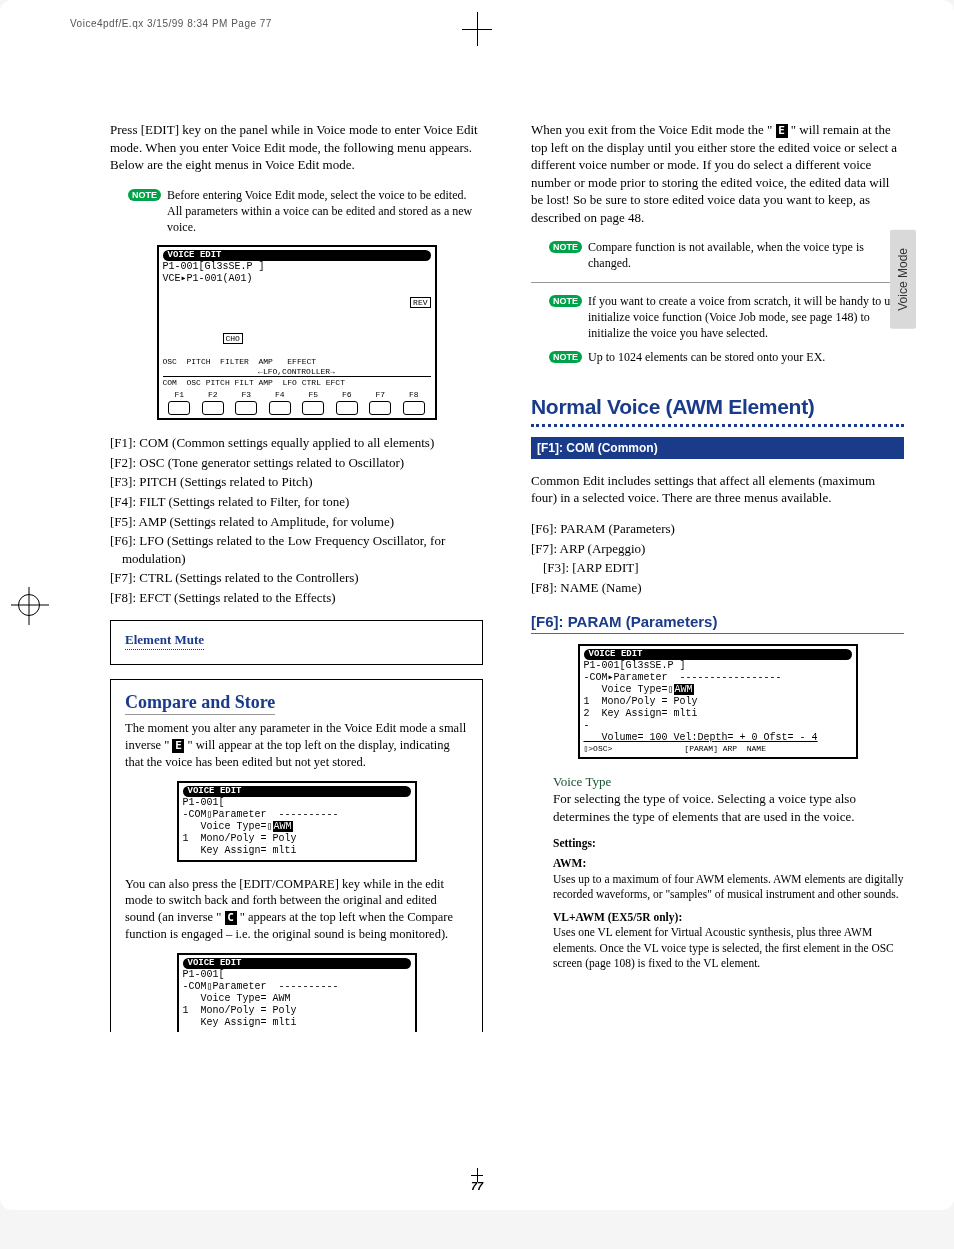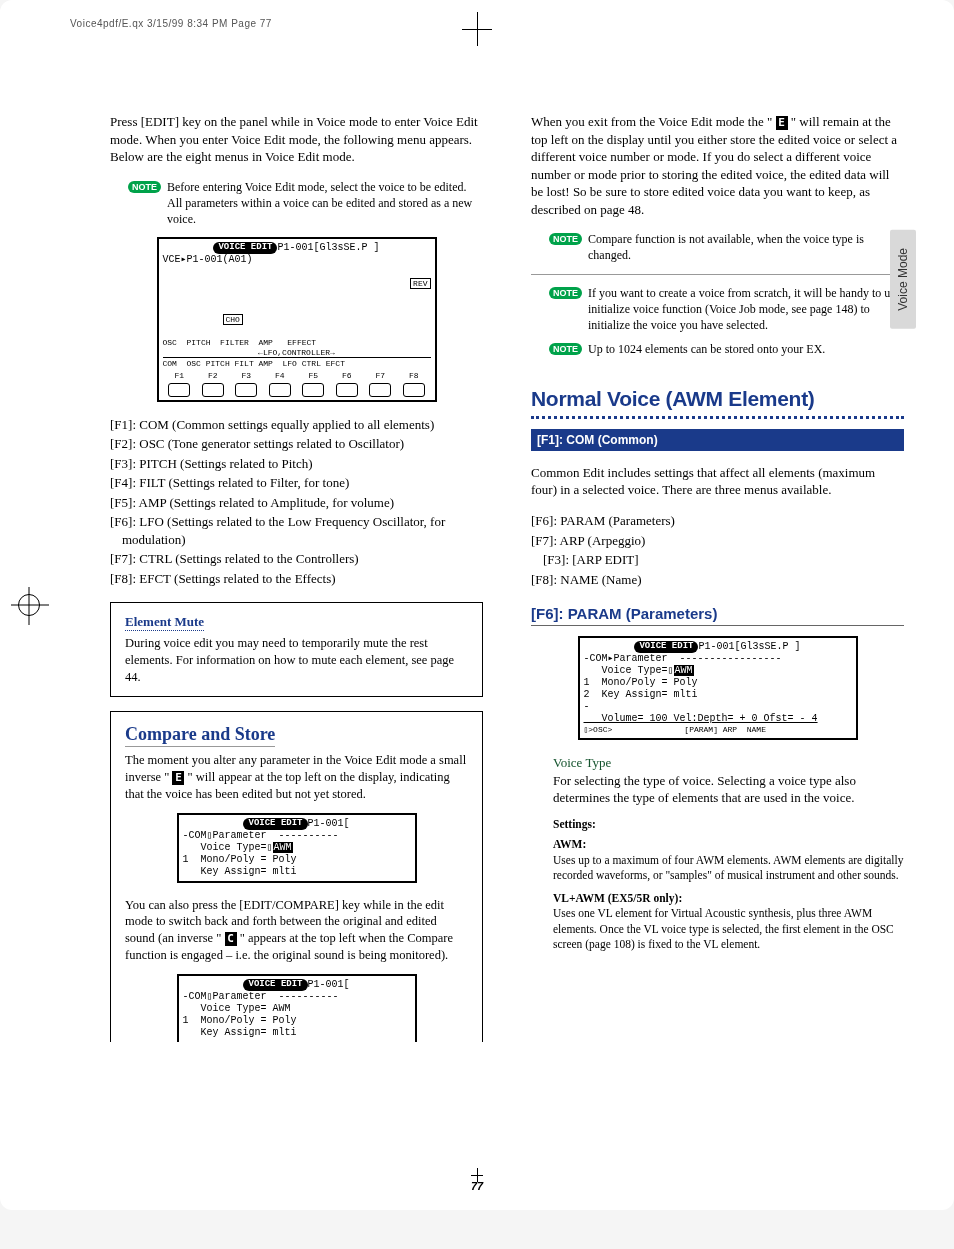--- a/index.html
+++ b/index.html
@@ -9,21 +9,21 @@
     background: #f5f5f5;
     font-family: Georgia, 'Times New Roman', serif;
     color: #000;
   }
   .page {
     width: 954px;
     height: 1210px;
     margin: 0 auto;
     background: #fff;
     position: relative;
-    padding: 0 50px 40px 110px;
+    padding: 8px 50px 40px 110px;
     border-radius: 12px;
   }
   .header-line {
     position: absolute;
     top: 18px;
     left: 70px;
     font-family: Arial, sans-serif;
     font-size: 10px;
     color: #555;
     letter-spacing: 0.5px;
@@ -98,21 +98,21 @@
   .lcd {
     border: 2px solid #000;
     width: 280px;
     margin: 10px auto 14px;
     font-family: 'Courier New', monospace;
     font-size: 10px;
     line-height: 1.2;
     padding: 3px 4px;
   }
   .lcd-header {
-    display:flex; justify-content: center;
+    display:flex; justify-content: center; flex-direction: column;
   }
   .lcd-header .tag {
     background:#000; color:#fff; border-radius:6px; padding:0 5px; font-weight:bold; font-size:9px;
   }
   .lcd-row { white-space: pre; }
   .lcd-inv { background:#000; color:#fff; padding:0 1px; }
   .lcd-small { width: 240px; }
   .lcd-fkeys {
     display:flex; justify-content: space-around; font-size:8px; margin-top:2px;
   }
@@ -277,21 +277,20 @@
         <div>[F3]: PITCH (Settings related to Pitch)</div>
         <div>[F4]: FILT (Settings related to Filter, for tone)</div>
         <div>[F5]: AMP (Settings related to Amplitude, for volume)</div>
         <div>[F6]: LFO (Settings related to the Low Frequency Oscillator, for modulation)</div>
         <div>[F7]: CTRL (Settings related to the Controllers)</div>
         <div>[F8]: EFCT (Settings related to the Effects)</div>
       </div>
 
       <div class="boxed">
         <div class="sub-hd">Element Mute</div>
-        <div class="sub-body">During voice edit you may need to temporarily mute the rest elements. For information on how to mute each element, see page 44.</div>
       </div>
 
       <div class="boxed" style="border-bottom:none; padding-bottom:0;">
         <div class="sub-hd2">Compare and Store</div>
         <div class="sub-body">
           <span>The moment you alter any parameter in the Voice Edit mode a small inverse " </span><span class="inv-e-icon">E</span><span> " will appear at the top left on the display, indicating that the voice has been edited but not yet stored.</span>
         </div>
 
         <div class="lcd lcd-small">
           <div class="lcd-header">

